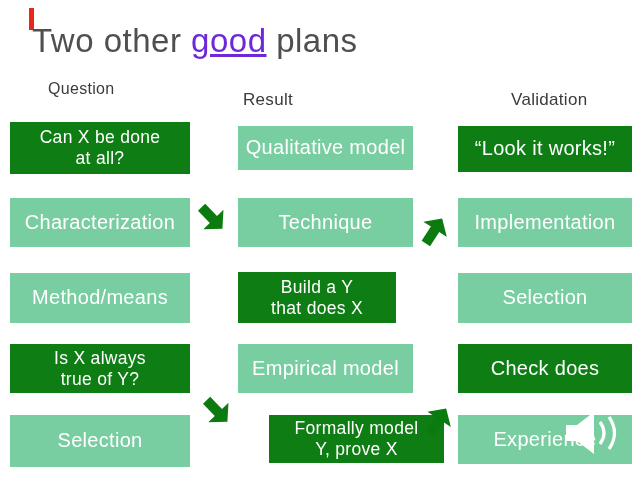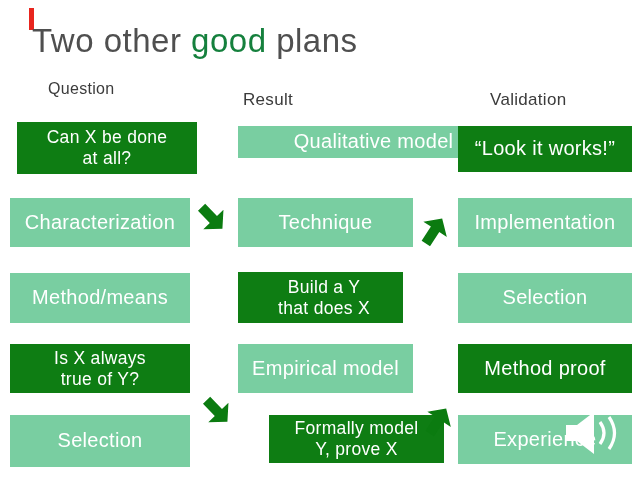--- a/index.html
+++ b/index.html
@@ -18,31 +18,31 @@
     background: #e8251e;
   }
   #title {
     position: absolute;
     left: 32px; top: 22px;
     font-size: 33px;
     letter-spacing: 0.5px;
     color: #4f4f4f;
     white-space: nowrap;
   }
-  #title .hl { color: #15803d; }
+  #title .hl { color: #6d28d9; text-decoration: underline; }
   .col-header {
     position: absolute;
     color: #3b3b3b;
     font-size: 17px;
     letter-spacing: 0.3px;
     white-space: nowrap;
   }
   #hdr-question  { left: 48px;  top: 80px; font-size: 16px; }
   #hdr-result    { left: 243px; top: 90px; }
-  #hdr-validation{ left: 490px; top: 90px; }
+  #hdr-validation{ left: 511px; top: 90px; }
   .box {
     position: absolute;
     display: flex;
     align-items: center;
     justify-content: center;
     text-align: center;
     color: #ffffff;
     font-size: 20px;
     letter-spacing: 0.3px;
     line-height: 1.18;
@@ -68,38 +68,38 @@
 <div id="slide">
 
   <div id="red-marker"></div>
 
   <div id="title"><span>Two other </span><span class="hl">good</span><span> plans</span></div>
 
   <div id="hdr-question" class="col-header">Question</div>
   <div id="hdr-result" class="col-header">Result</div>
   <div id="hdr-validation" class="col-header">Validation</div>
 
-  <div class="box sm" style="left:10px;  top:122px; width:180px; height:52px;margin-left:7px;" data-shade="dark">Can X be done
+  <div class="box sm" style="left:10px;  top:122px; width:180px; height:52px;" data-shade="dark">Can X be done
 at all?</div>
-  <div class="box" style="left:238px; top:126px; width:175px; height:32px;padding-left:48px;" data-shade="light">Qualitative model</div>
+  <div class="box" style="left:238px; top:126px; width:175px; height:44px;" data-shade="light">Qualitative model</div>
   <div class="box" style="left:458px; top:126px; width:174px; height:46px;" data-shade="dark">“Look it works!”</div>
 
   <div class="box" style="left:10px;  top:198px; width:180px; height:49px;" data-shade="light">Characterization</div>
   <div class="box" style="left:238px; top:198px; width:175px; height:49px;" data-shade="light">Technique</div>
   <div class="box" style="left:458px; top:198px; width:174px; height:49px;" data-shade="light">Implementation</div>
 
   <div class="box" style="left:10px;  top:273px; width:180px; height:50px;" data-shade="light">Method/means</div>
-  <div class="box sm" style="left:238px; top:272px; width:158px; height:51px;padding-left:7px;" data-shade="dark">Build a Y
+  <div class="box sm" style="left:238px; top:272px; width:158px; height:51px;" data-shade="dark">Build a Y
 that does X</div>
   <div class="box" style="left:458px; top:273px; width:174px; height:50px;" data-shade="light">Selection</div>
 
   <div class="box sm" style="left:10px;  top:344px; width:180px; height:49px;" data-shade="dark">Is X always
 true of Y?</div>
   <div class="box" style="left:238px; top:344px; width:175px; height:49px;" data-shade="light">Empirical model</div>
-  <div class="box" style="left:458px; top:344px; width:174px; height:49px;" data-shade="dark">Method proof</div>
+  <div class="box" style="left:458px; top:344px; width:174px; height:49px;" data-shade="dark">Check does</div>
 
   <div class="box" style="left:10px;  top:415px; width:180px; height:52px;" data-shade="light">Selection</div>
   <div class="box sm" style="left:238px; top:415px; width:175px; height:48px;margin-left:31px;" data-shade="dark">Formally model
 Y, prove X</div>
   <div class="box" style="left:458px; top:415px; width:174px; height:49px;" data-shade="light">Experience</div>
 
   <div class="arrow se" style="left:194px; top:200px;">
     <svg width="36" height="36" viewBox="0 0 36 36">
         <polygon points="3,13 20,13 20,4 33,18 20,32 20,23 3,23" fill="#0b7b10"></polygon>
       </svg>

